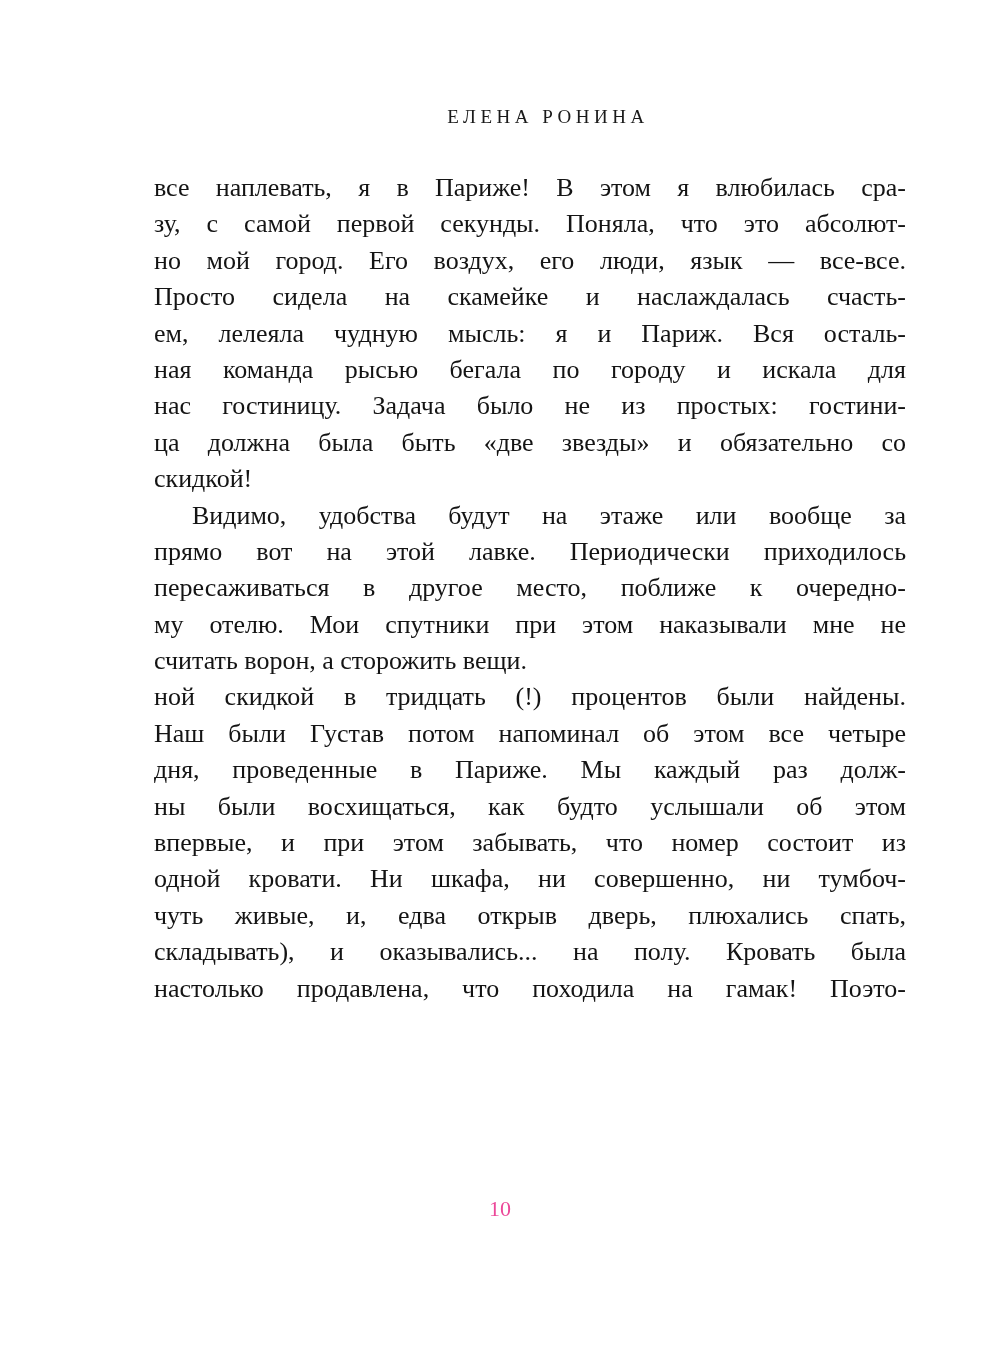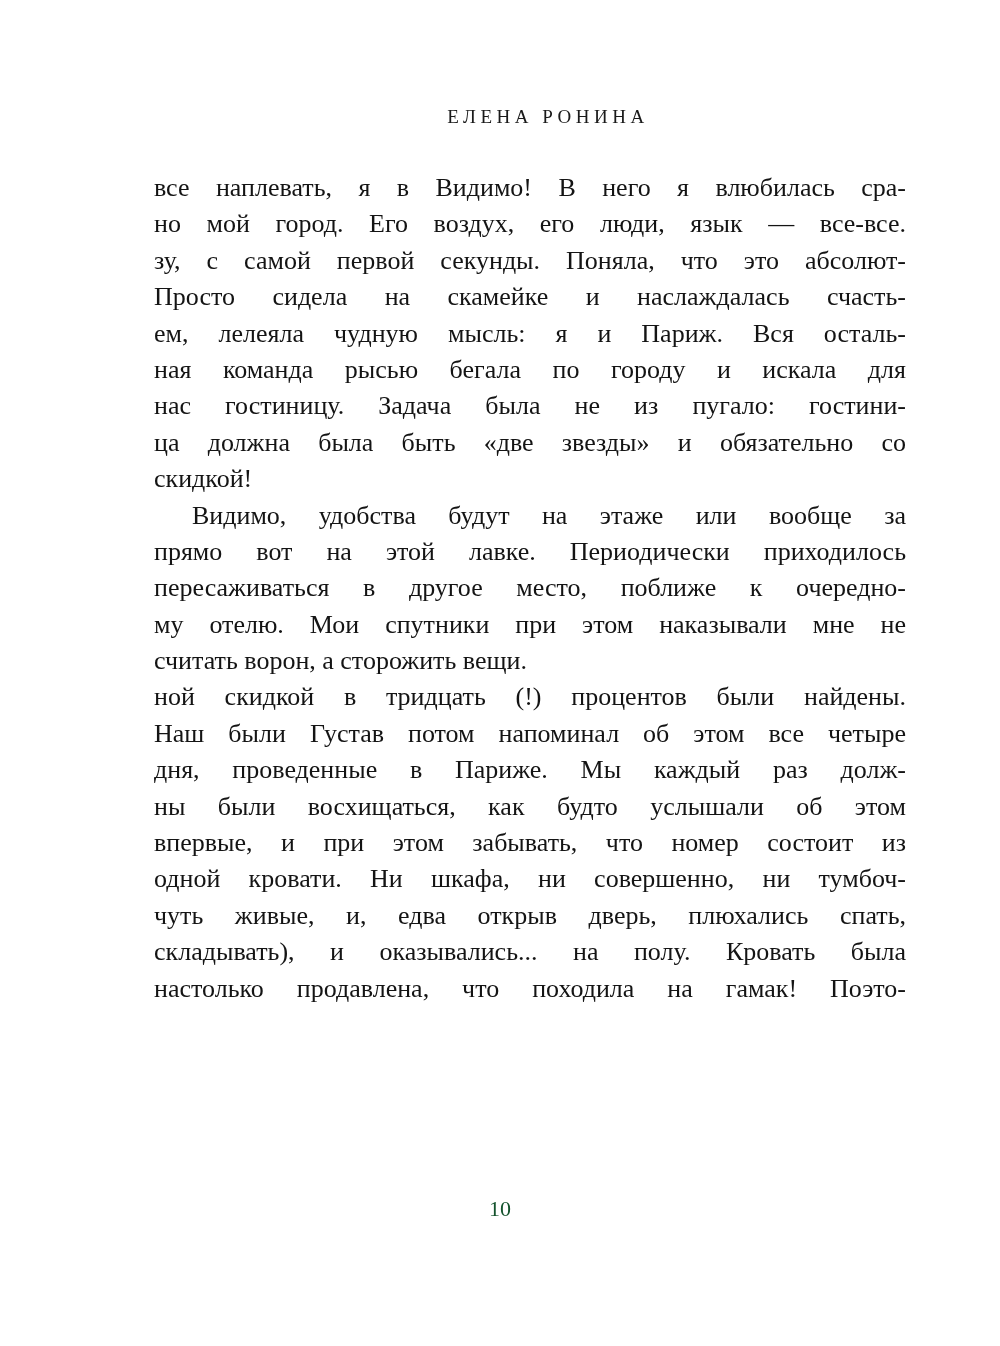--- a/index.html
+++ b/index.html
@@ -52,38 +52,38 @@
   .line.indented {
     padding-left: 38px;
   }
   .page-number {
     position: absolute;
     top: 1196px;
     left: 0;
     width: 100%;
     text-align: center;
     font-size: 22px;
-    color: #14532d;
+    color: #ec4899;
   }
 </style>
 </head>
 <body>
 
 <div class="page">
   <div class="running-header">ЕЛЕНА РОНИНА</div>
 
   <div class="text-block">
       <div class="paragraph">
-        <div class="line">все наплевать, я в Видимо! В него я влюбилась сра-</div>
+        <div class="line">все наплевать, я в Париже! В этом я влюбилась сра-</div>
+        <div class="line">зу, с самой первой секунды. Поняла, что это абсолют-</div>
         <div class="line">но мой город. Его воздух, его люди, язык — все-все.</div>
-        <div class="line">зу, с самой первой секунды. Поняла, что это абсолют-</div>
         <div class="line">Просто сидела на скамейке и наслаждалась счасть-</div>
         <div class="line">ем, лелеяла чудную мысль: я и Париж. Вся осталь-</div>
         <div class="line">ная команда рысью бегала по городу и искала для</div>
-        <div class="line">нас гостиницу. Задача была не из пугало: гостини-</div>
+        <div class="line">нас гостиницу. Задача было не из простых: гостини-</div>
         <div class="line">ца должна была быть «две звезды» и обязательно со</div>
         <div class="line line-end">скидкой!</div>
       </div>
       <div class="paragraph">
         <div class="line indented">Видимо, удобства будут на этаже или вообще за</div>
         <div class="line">прямо вот на этой лавке. Периодически приходилось</div>
         <div class="line">пересаживаться в другое место, поближе к очередно-</div>
         <div class="line">му отелю. Мои спутники при этом наказывали мне не</div>
         <div class="line line-end">считать ворон, а сторожить вещи.</div>
       </div>

